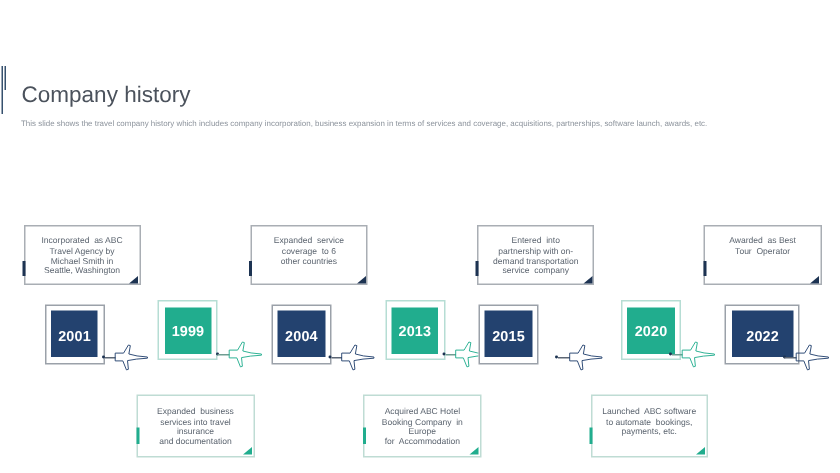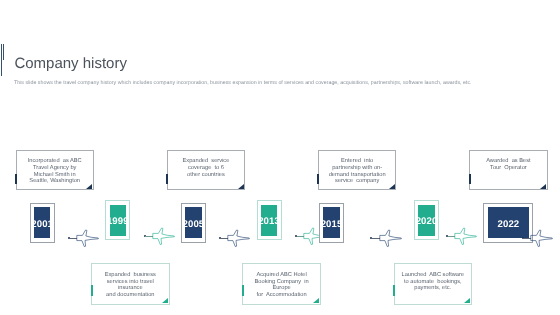--- a/index.html
+++ b/index.html
@@ -14,21 +14,21 @@
   #bar-a{left:1.3px;top:0;width:0.8px;height:31.8px;}
   #bar-b{left:3.4px;top:0;width:0.8px;height:16px;}
 
   #title{position:absolute;left:14.4px;top:11.2px;font-size:15px;color:#4b525c;
          font-weight:400;white-space:nowrap;}
   #subtitle{position:absolute;left:14px;top:36.1px;font-size:5.3px;
             color:#8c939c;white-space:nowrap;}
 
   #timeline{position:absolute;left:0;top:0;width:560px;height:315px;}
 
-  .ybox{position:absolute;width:25px;height:40px;box-sizing:border-box;
+  .ybox{position:absolute;width:40px;height:40px;box-sizing:border-box;
         border:0.7px solid #9ba1a9;background:#fff;}
   .ybox.green{border-color:#b6ddd4;}
   .ybox i{position:absolute;left:3.4px;top:3.4px;right:3.4px;bottom:3.4px;display:block;
           background:#23426f;}
   .ybox.green i{background:#21ad8e;}
   .ybox span{position:absolute;left:0;right:0;top:50%;margin-top:-3.2px;
              text-align:center;color:#fff;font-size:9.6px;font-weight:700;
              line-height:10px;letter-spacing:.1px;}
 
   .card{position:absolute;width:78.4px;box-sizing:border-box;border:0.7px solid #a9aeb4;
@@ -104,21 +104,21 @@
           <path d="M1.8 7.4 L7.4 7.4 L10.6 2.0 L11.9 2.4 L10.9 8.0 L16.4 9.3 L23.3 10.0 L23.3 10.8 L16.0 11.4 L10.0 12.4 L10.6 18.2 L9.3 18.6 L6.9 12.6 L1.8 12.6 Z"></path>
         </g>
       </svg>
       <div class="card g" style="left: 91.12px; top: 219.4px; height: 41.4px;">
         <p><span>Expanded  business</span><br><span>services into travel</span><br><span>insurance</span><br><span>and documentation</span></p>
         <div class="corner"></div>
         <div class="tab" style="bottom: 8px;"></div>
       </div>
       <div class="ybox" style="left: 180.94px; top: 158.7px;">
         <i></i>
-        <span>2005</span>
+        <span>2004</span>
       </div>
       <div class="dot" style="left: 219.24px; top: 193.2px;"></div>
       <div class="conn" style="left: 220.94px; top: 194.3px; width: 7.5px;"></div>
       <svg class="plane" width="24" height="20" viewBox="0 0 24 20" style="left: 226.44px; top: 184.3px;">
         <g fill="none" stroke="#23426f" stroke-width="0.62" stroke-linejoin="miter">
           <path d="M1.8 7.4 L7.4 7.4 L10.6 2.0 L11.9 2.4 L10.9 8.0 L16.4 9.3 L23.3 10.0 L23.3 10.8 L16.0 11.4 L10.0 12.4 L10.6 18.2 L9.3 18.6 L6.9 12.6 L1.8 12.6 Z"></path>
         </g>
       </svg>
       <div class="card" style="left: 166.74px; top: 105.8px; height: 40.6px;">
         <p><span>Expanded  service</span><br><span>coverage  to 6</span><br><span>other countries</span></p>

